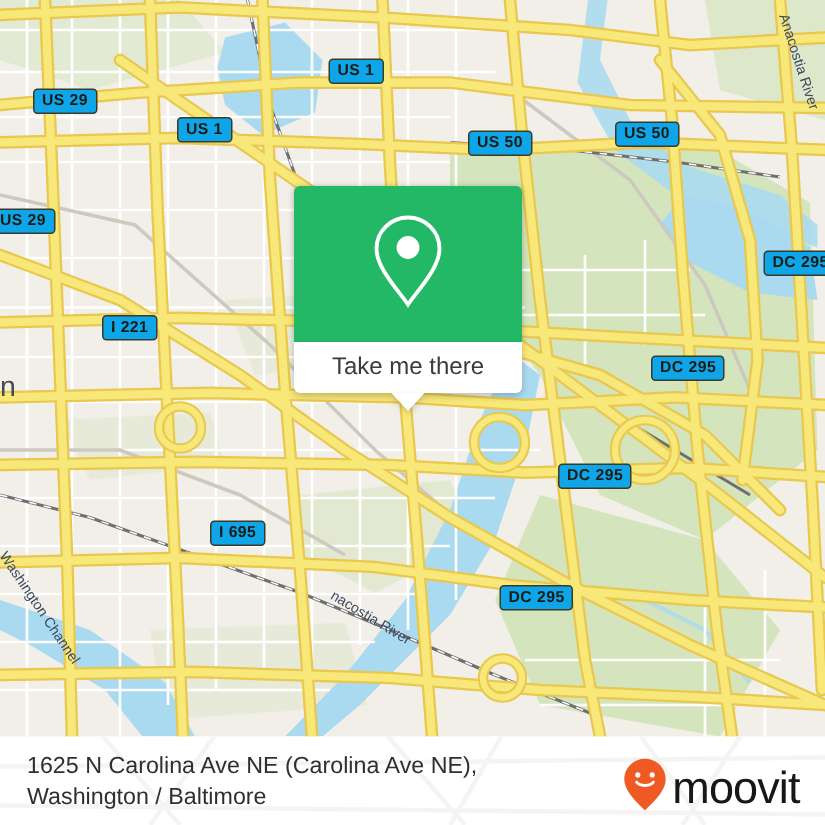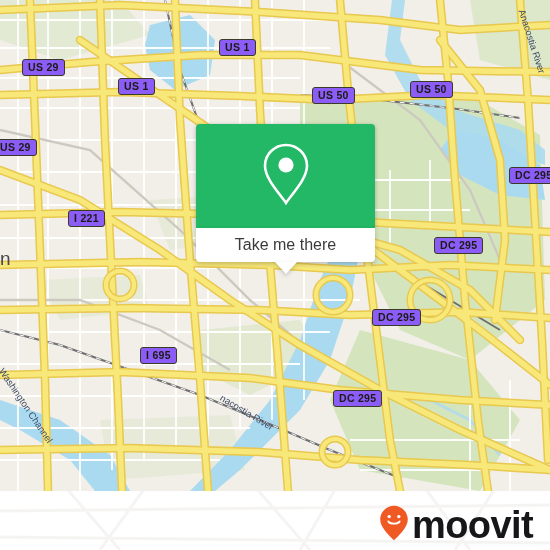--- a/index.html
+++ b/index.html
@@ -10,21 +10,21 @@
   }
   .screen{position:relative;width:550px;height:550px;overflow:hidden;}
 
   
   .map{position:absolute;left:0;top:0;width:550px;height:491px;overflow:hidden;background:#f2efe9;}
   .map-svg{position:absolute;left:0;top:0;}
 
   
   .shield{
     position:absolute;
-    background:#8b5cf6;
+    background:#0ea5e9;
     border:1.4px solid #3a3a28;
     border-radius:3px;
     color:#1b1b14;
     font-size:10.5px;
     font-weight:bold;
     letter-spacing:.3px;
     padding:1px 5px 2px 5px;
     line-height:12px;
     white-space:nowrap;
     box-sizing:border-box;
@@ -46,21 +46,21 @@
   
   .attrib{
     position:absolute;left:0;top:466px;
     background:rgba(255,255,255,.82);
     padding:4px 10px 5px 10px;
     font-size:12.5px;color:#2b2b2b;
     white-space:nowrap;
   }
 
   
-  .callout{position:absolute;left:196px;top:124px;width:179px;}
+  .callout{position:absolute;left:196px;top:124px;width:152px;}
   .callout-top{
     background:#22b865;
     height:104px;
     border-top-left-radius:4px;border-top-right-radius:4px;
     display:flex;align-items:center;justify-content:center;
     box-shadow:0 1px 4px rgba(0,0,0,.28);
   }
   .callout-bottom{
     background:#ffffff;
     height:34px;
@@ -83,22 +83,22 @@
     position:absolute;left:0;top:491px;width:550px;height:59px;
     background:#ffffff;overflow:hidden;
   }
   .footer-wm{position:absolute;left:0;top:0;opacity:.5;}
   .footer-text{
     position:absolute;left:18px;top:9px;width:360px;
     font-size:15.5px;line-height:21px;color:#2f2f2f;
   }
   .logo{position:absolute;right:17px;top:14px;display:flex;align-items:center;}
   .logo-word{
-    font-size:38px;line-height:30px;color:#17171a;
-    letter-spacing:-.6px;margin-left:3px;font-weight:bold;
+    font-size:30px;line-height:30px;color:#17171a;
+    letter-spacing:-.6px;margin-left:3px;font-weight:normal;
   }
 </style>
 </head>
 <body>
 
 <div class="screen">
 
   <div class="map">
     <svg class="map-svg" width="550" height="491" viewBox="0 0 550 491">
       <defs>
@@ -256,20 +256,24 @@
   </div>
 
   <div class="footer">
     <svg class="footer-wm" width="550" height="59" viewBox="0 0 550 59">
       <g stroke="#eceae6" stroke-width="3" fill="none">
         <path d="M60,-10 L120,59 M150,-10 L100,59 M250,-10 L310,59 M340,-10 L300,59
                  M420,-10 L470,59 M500,-10 L455,59 M0,20 L550,14 M0,46 L550,52"></path>
       </g>
     </svg>
 
+    <div class="footer-text">
+      <div>1625 N Carolina Ave NE (Carolina Ave NE),</div>
+      <div>Washington / Baltimore</div>
+    </div>
 
     <div class="logo">
       <span>
         <svg width="30" height="36" viewBox="0 0 30 36">
           <path d="M15,0.8 C22.6,0.8 28.8,6.9 28.8,14.5 C28.8,23 18.6,31.5 15,35.3
                    C11.4,31.5 1.2,23 1.2,14.5 C1.2,6.9 7.4,0.8 15,0.8 Z" fill="#ef5a24"></path>
           <circle cx="10.2" cy="11.6" r="1.7" fill="#ffffff"></circle>
           <circle cx="19.8" cy="11.6" r="1.7" fill="#ffffff"></circle>
           <path d="M9.4,16.4 C11.2,19.4 18.8,19.4 20.6,16.4" stroke="#ffffff" stroke-width="1.9" fill="none" stroke-linecap="round"></path>
         </svg>

